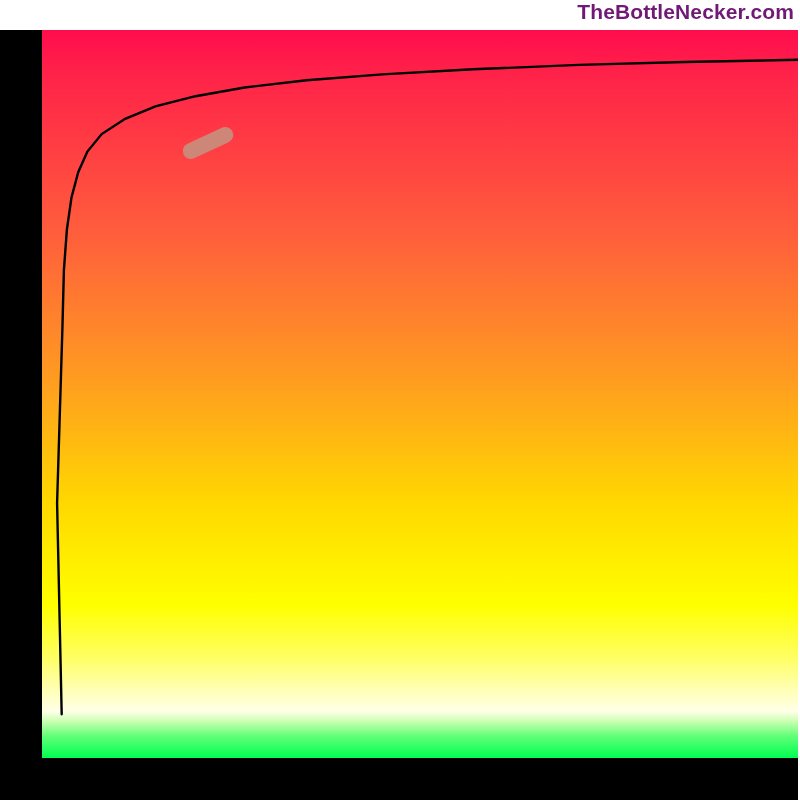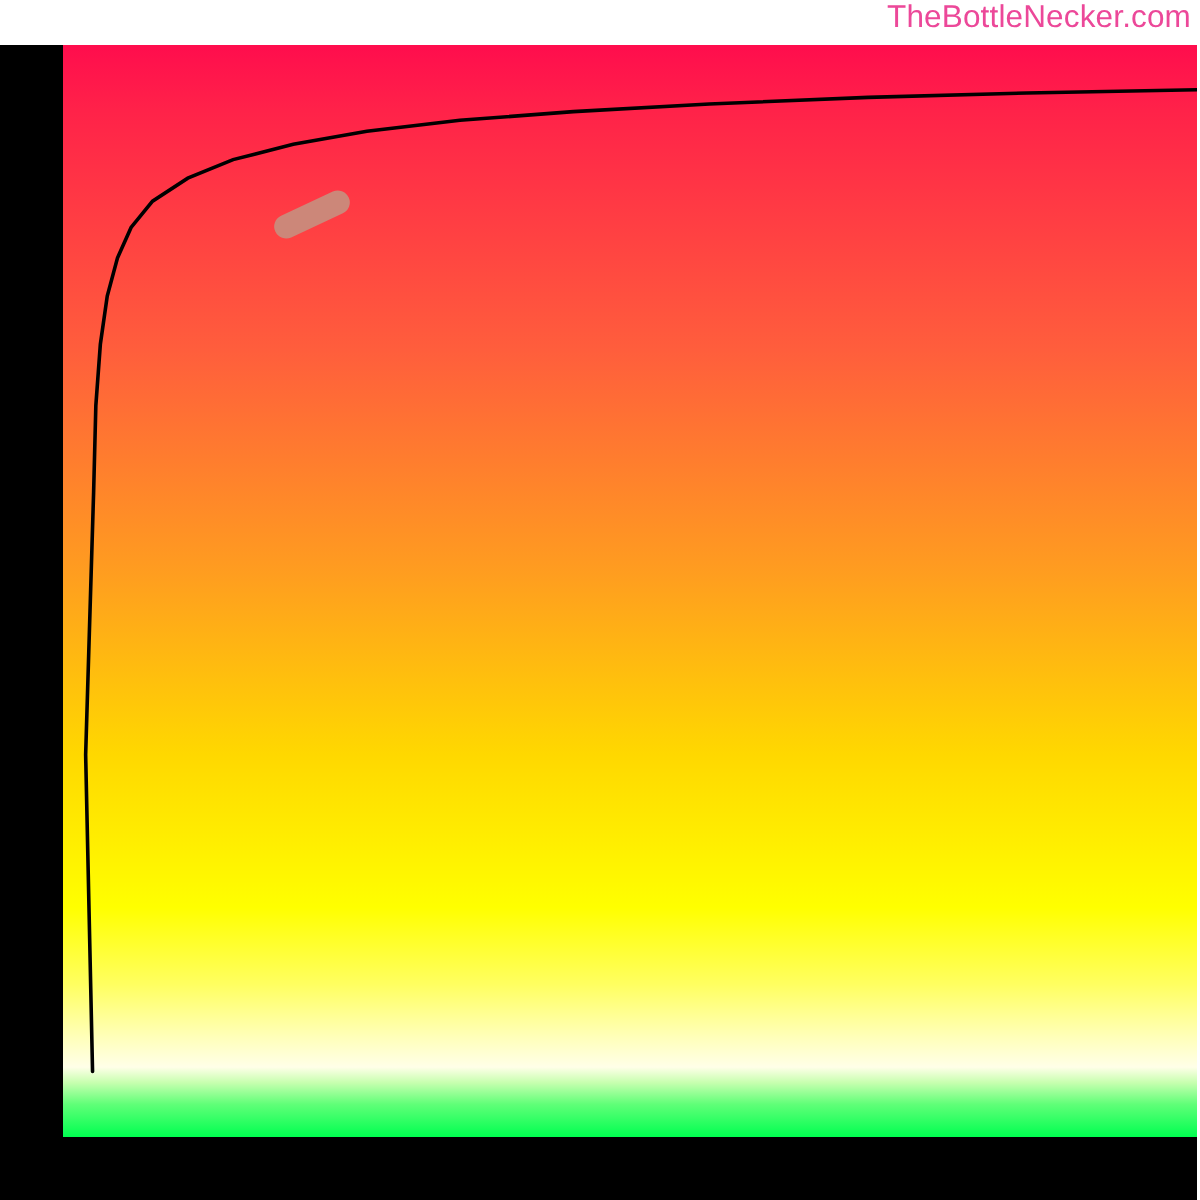--- a/index.html
+++ b/index.html
@@ -68,22 +68,22 @@
     top: 758px;
     width: 798px;
     height: 42px;
     background: #000000;
   }
   .watermark {
     position: absolute;
     top: 0;
     right: 6px;
     font-size: 21px;
-    font-weight: 400;
-    color: #ec4899;
+    font-weight: 700;
+    color: #701a75;
     letter-spacing: 0.1px;
   }
   .marker {
     position: absolute;
     width: 54px;
     height: 16px;
     background: #cc8779;
     border-radius: 8px;
     transform-origin: center center;
   }

